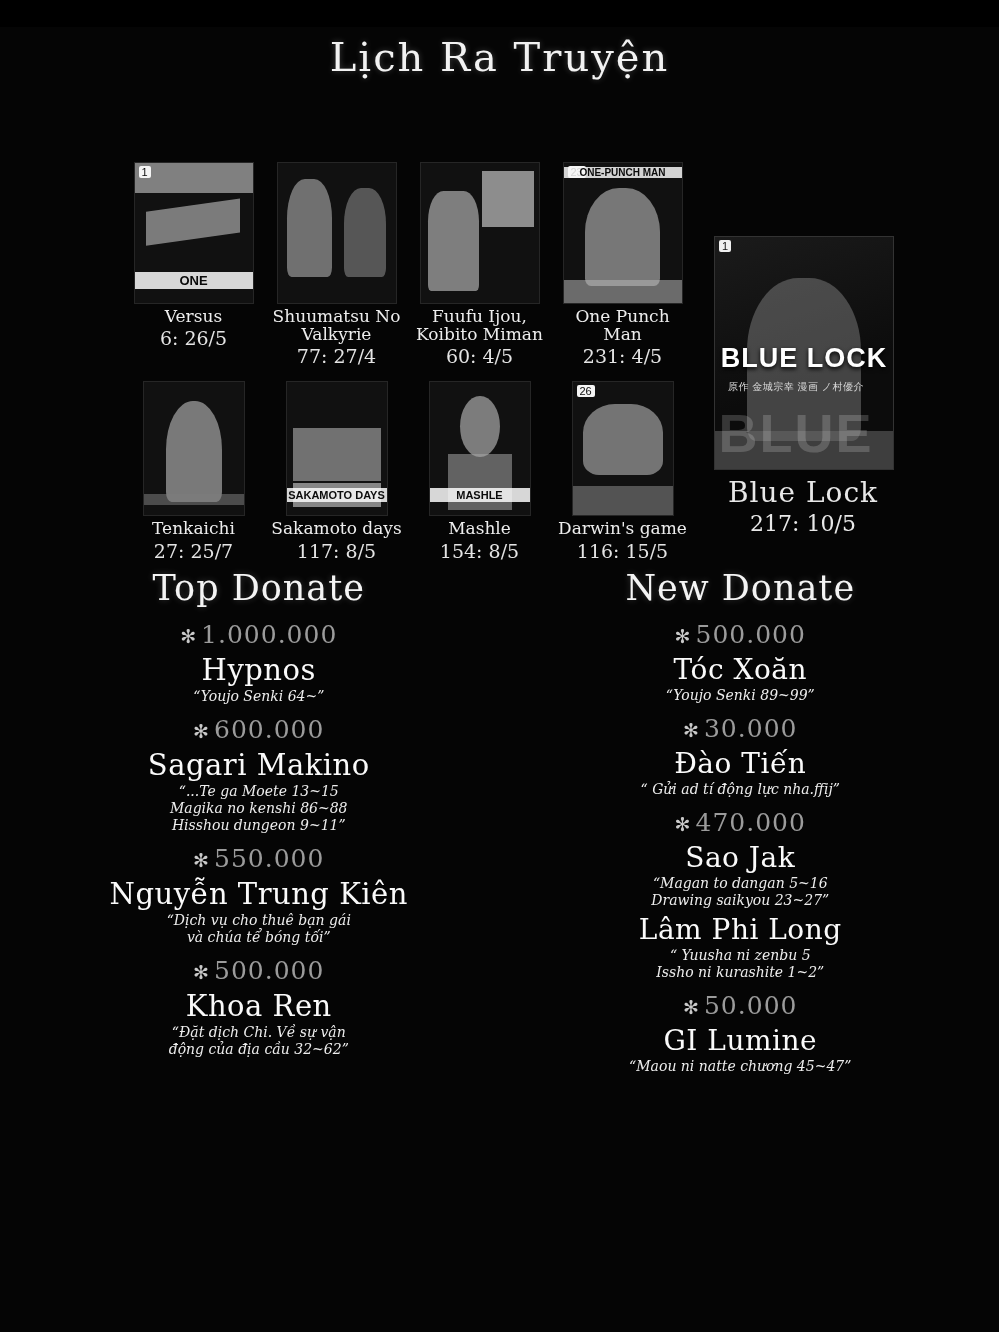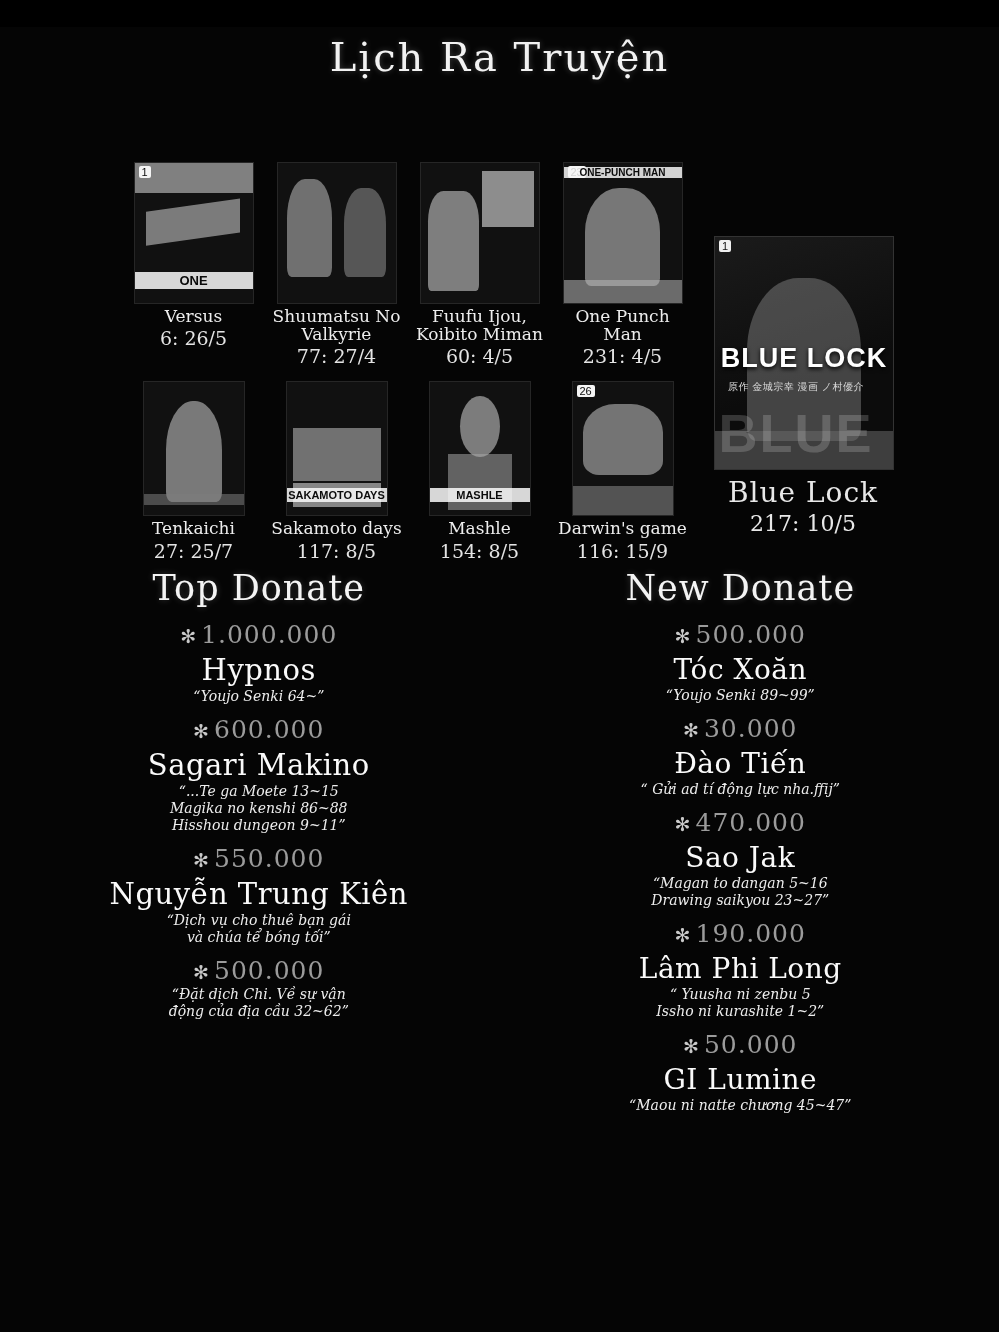--- a/index.html
+++ b/index.html
@@ -311,21 +311,21 @@
           <div class="cname">Mashle</div>
           <div class="cnum">154: 8/5</div>
         </div>
 
         <div class="cell">
           <div class="cover r2">
             <div class="art a8"></div>
             <span class="badge">26</span>
           </div>
           <div class="cname">Darwin's game</div>
-          <div class="cnum">116: 15/9</div>
+          <div class="cnum">116: 15/5</div>
         </div>
 
       </div>
     </div>
 
     <div class="feature">
       <div class="cover-big">
         <div class="art a4" style="opacity:.55"></div>
         <span class="badge">1</span>
         <span class="bl-title">BLUE LOCK</span>
@@ -359,20 +359,21 @@
 
       <div>
         <div class="amount"><span class="star">✻</span><span>550.000</span></div>
         <div class="dname">Nguyễn Trung Kiên</div>
         <div class="dnote">“Dịch vụ cho thuê bạn gái
 và chúa tể bóng tối”</div>
       </div>
 
       <div>
         <div class="amount"><span class="star">✻</span><span>500.000</span></div>
+        <div class="dname">Khoa Ren</div>
         <div class="dnote">“Đặt dịch Chi. Về sự vận
 động của địa cầu 32~62”</div>
       </div>
     </div>
 
     <div class="col right">
       <div class="col-title">New Donate</div>
 
       <div>
         <div class="amount"><span class="star">✻</span><span>500.000</span></div>
@@ -387,21 +388,20 @@
       </div>
 
       <div>
         <div class="amount"><span class="star">✻</span><span>470.000</span></div>
         <div class="dname">Sao Jak</div>
         <div class="dnote">“Magan to dangan 5~16
 Drawing saikyou 23~27”</div>
       </div>
 
       <div>
-        <div class="amount"><span class="star">✻</span><span>190.000</span></div>
         <div class="dname">Lâm Phi Long</div>
         <div class="dnote">“ Yuusha ni zenbu 5
 Issho ni kurashite 1~2”</div>
       </div>
 
       <div>
         <div class="amount"><span class="star">✻</span><span>50.000</span></div>
         <div class="dname">GI Lumine</div>
         <div class="dnote">“Maou ni natte chương 45~47”</div>
       </div>

